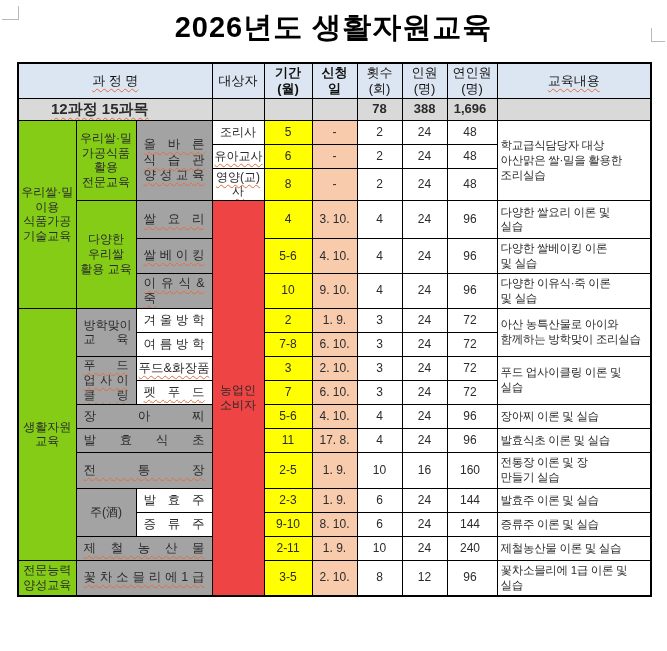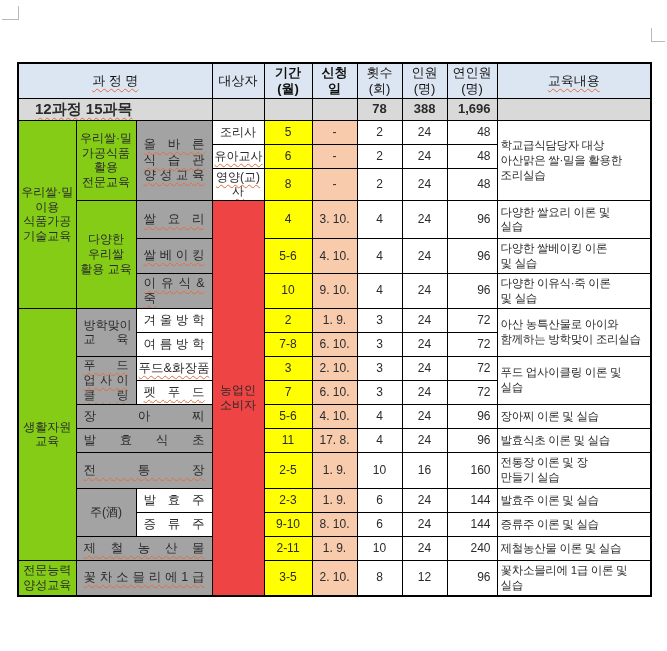--- a/index.html
+++ b/index.html
@@ -24,37 +24,38 @@
   .blue  { background:#84cc16; }
   .gcell { background:#a3a3a3; }
   .ycell { background:#FFFF00; }
   .scell { background:#F8CBAD; }
   .gr    { background:#D9D9D9; }
   .white { background:#ef4444; }
 
   .just  { text-align:justify; text-align-last:justify; padding:0 7px; }
   .cname { font-size:12.5px; }
   .content { text-align:left; padding:2px 3px; font-size:11.5px; letter-spacing:-0.3px; line-height:1.3; }
-  .right { text-align:right; padding-right:6px; }
-  .sumlabel { text-align:left; padding-left:16px; font-size:15px; }
+  .right { text-align:center; padding-right:6px; }
+  .sumlabel { text-align:left; padding-left:32px; font-size:15px; }
   .sumnum { font-size:13px; }
 
   .sq { text-decoration-line:underline; text-decoration-style:wavy;
         text-decoration-color:#e06e3c; text-decoration-thickness:1px; text-underline-offset:3px;margin-left:12px; }
 
   .footnotes { position:absolute; left:20px; top:590px; font-size:15px; font-weight:700;
                color:#000; line-height:1.55; letter-spacing:0.2px; }
 </style>
 </head>
 <body>
 
 <div class="page">
   <div class="crop-mark crop-tl"></div>
   <div class="crop-mark crop-tr"></div>
 
+  <div class="title">2026년도 생활자원교육</div>
 
   <table class="sched">
     <colgroup>
       <col style="width:58px">
         <col style="width:60px">
         <col style="width:76px">
       <col style="width:52px">
         <col style="width:48px">
         <col style="width:45px">
       <col style="width:45px">

